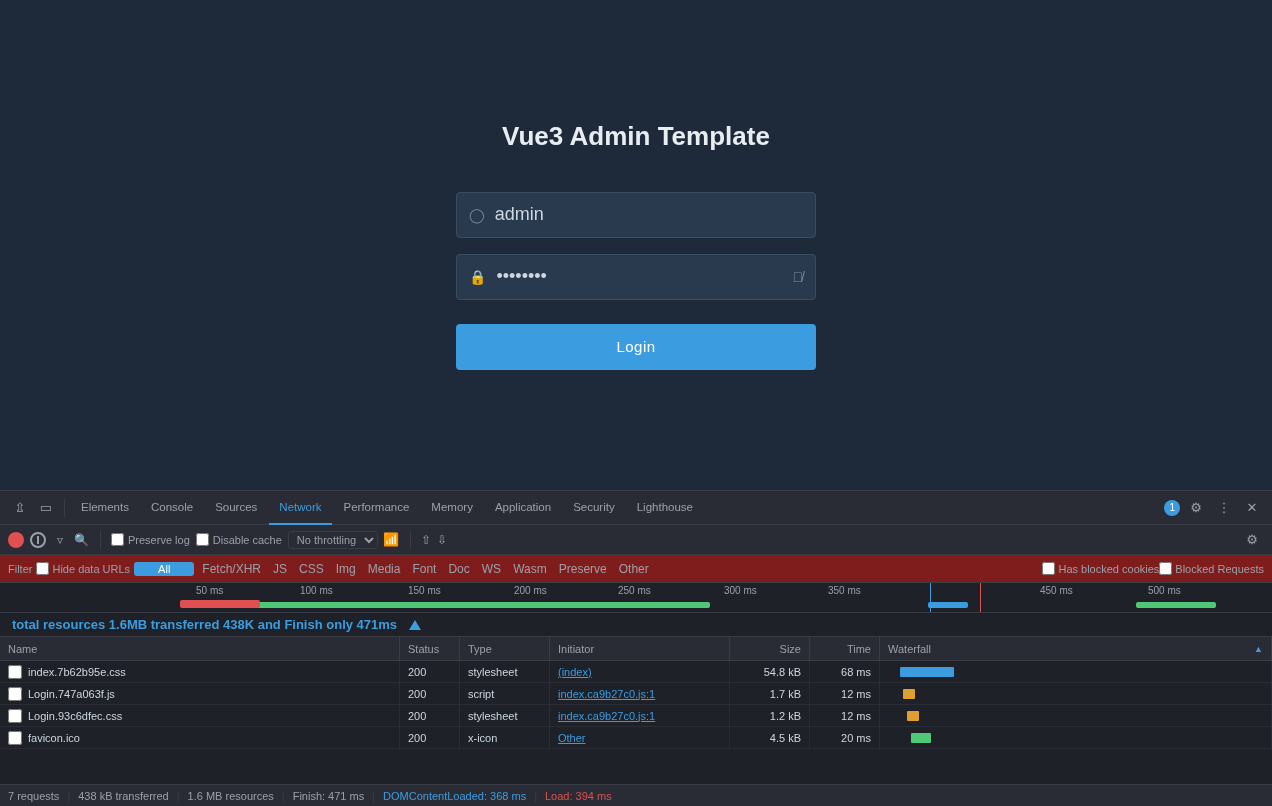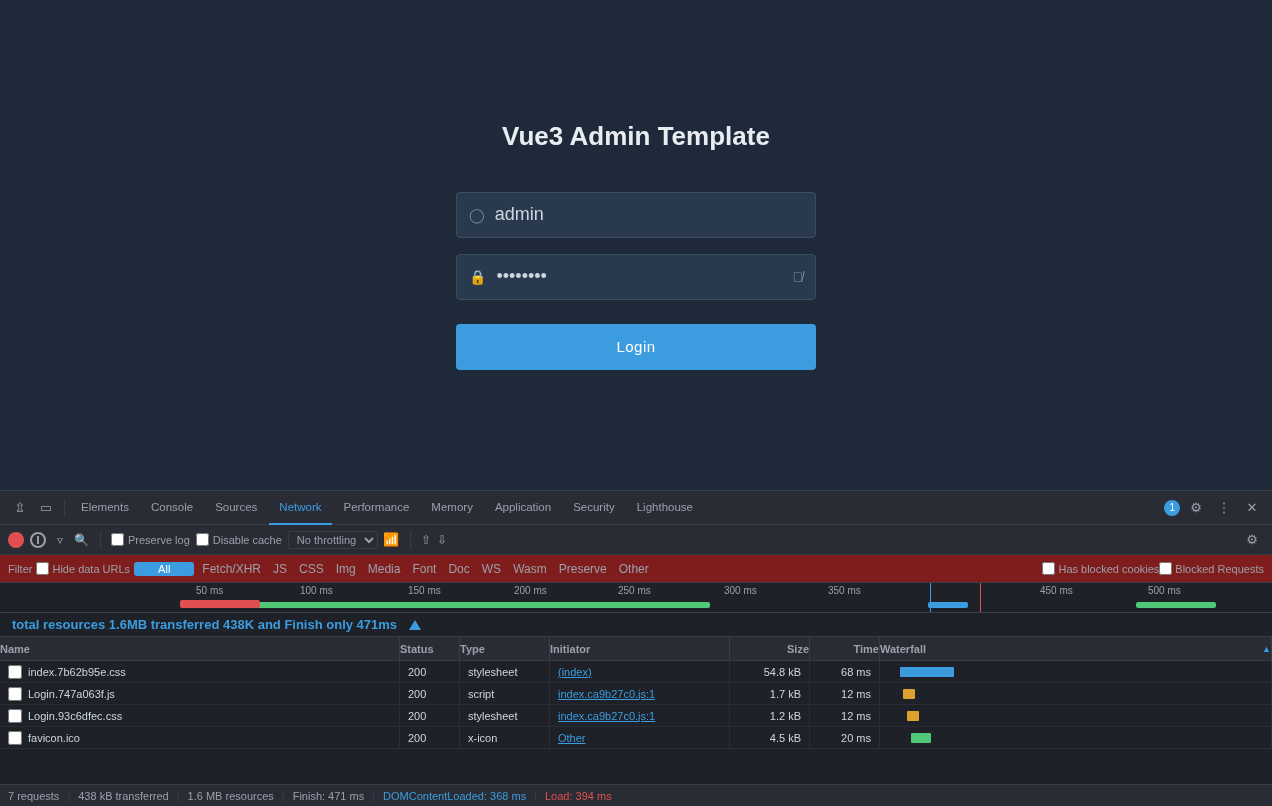--- a/index.html
+++ b/index.html
@@ -333,26 +333,25 @@
       border-bottom: 1px solid #3a3d45;
       height: 24px;
       position: sticky;
       top: 0;
       z-index: 10;
     }
 
     .th {
       color: #9aa0aa;
       font-size: 11px;
-      padding: 0 0;
+      padding: 0 8px;
       border-right: 1px solid #3a3d45;
       height: 100%;
       display: flex;
       align-items: center;
-      font-weight: bold;
     }
 
     .th-name { width: 400px; min-width: 400px; }
     .th-status { width: 60px; min-width: 60px; }
     .th-type { width: 90px; min-width: 90px; }
     .th-initiator { width: 180px; min-width: 180px; }
     .th-size { width: 80px; min-width: 80px; justify-content: flex-end; }
     .th-time { width: 70px; min-width: 70px; justify-content: flex-end; }
     .th-waterfall { flex: 1; display: flex; align-items: center; justify-content: space-between; }
 

